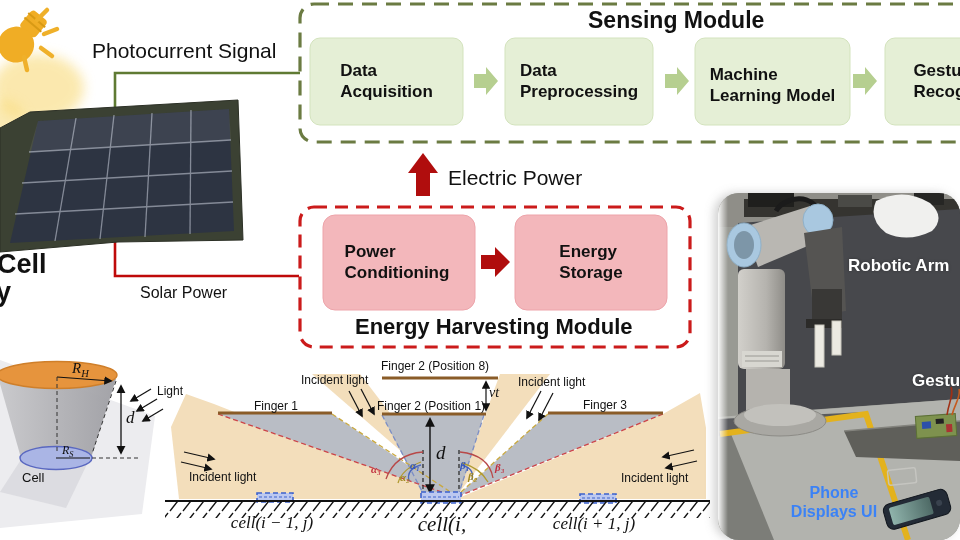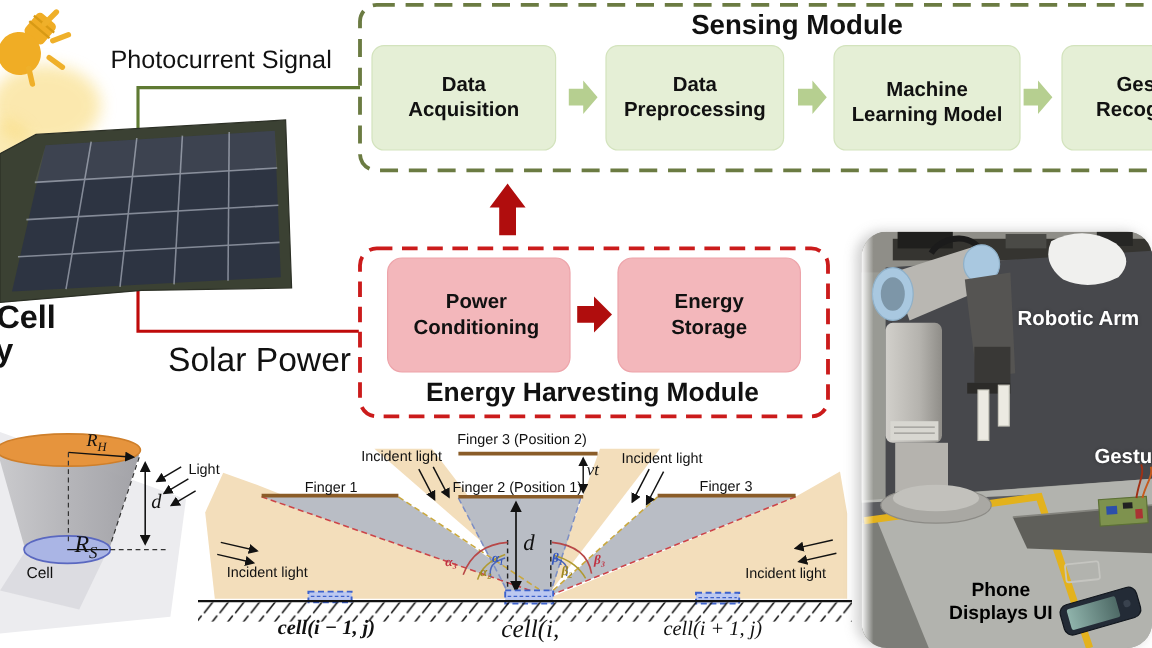--- a/index.html
+++ b/index.html
@@ -1,35 +1,35 @@
 <!DOCTYPE html>
 <html><head>
 <meta charset="utf-8">
 <style>
   html,body{margin:0;padding:0;}
   body{width:960px;height:540px;overflow:hidden;background:#fff;
        font-family:"Liberation Sans",sans-serif;}
   #canvas{position:relative;width:960px;height:540px;overflow:hidden;background:#fff;}
   #shapes{position:absolute;left:0;top:0;z-index:1;}
   .lbl{position:absolute;z-index:2;color:#111;white-space:pre-line;}
-  .boxlbl{display:flex;align-items:center;justify-content:center;text-align:center;
+  .boxlbl{display:flex;align-items:center;justify-content:center;
           font-weight:bold;font-size:17px;line-height:1.18;}
   .title{font-weight:bold;font-size:23px;}
   .plain21{font-size:21px;}
   .math{font-family:"Liberation Serif",serif;font-style:italic;}
   .small{font-size:12px;}
   .ang{font-family:"Liberation Serif",serif;font-style:italic;font-size:11px;font-weight:bold;}
   sub{font-size:70%;}
   
   #photo{position:absolute;left:718px;top:193px;width:242px;height:347px;overflow:hidden;
          z-index:2;box-shadow:-4px 0 10px rgba(120,120,120,.35);border-radius:21px;}
   #photo svg{position:absolute;left:0;top:0;}
   .plabel{position:absolute;color:#fff;font-weight:bold;font-size:17px;z-index:3;white-space:nowrap;
           text-shadow:0 0 3px rgba(0,0,0,.35);}
-  .plabel-dark{position:absolute;color:#000000;font-weight:bold;font-size:16px;z-index:3;
+  .plabel-dark{position:absolute;color:#3b82f6;font-weight:bold;font-size:16px;z-index:3;
                text-align:center;line-height:19px;white-space:pre-line;}
 </style>
 </head>
 <body>
 
 <div id="canvas">
 
 <svg id="shapes" width="960" height="540" viewBox="0 0 960 540">
   <defs>
     <marker id="ah" viewBox="0 0 10 10" refX="8" refY="5" markerWidth="7" markerHeight="7" orient="auto-start-reverse">
@@ -180,62 +180,63 @@
       <line x1="361" y1="389" x2="374" y2="414" marker-end="url(#ah)"></line>
       <line x1="541" y1="391" x2="527" y2="418" marker-end="url(#ah)"></line>
       <line x1="553" y1="393" x2="539" y2="420" marker-end="url(#ah)"></line>
       <line x1="694" y1="450" x2="663" y2="457" marker-end="url(#ah)"></line>
       <line x1="697" y1="461" x2="666" y2="468" marker-end="url(#ah)"></line>
     </g>
   </g>
 </svg>
 
 <div class="lbl plain21" style="left:92px;top:39px;">Photocurrent Signal</div>
-<div class="lbl title" style="left:576px;top:7px;">Sensing Module</div>
+<div class="lbl title" style="left:588px;top:7px;">Sensing Module</div>
 <div class="lbl boxlbl" style="left:310px;top:38px;width:153px;height:87px;">Data
 Acquisition</div>
 <div class="lbl boxlbl" style="left:505px;top:38px;width:148px;height:87px;">Data
 Preprocessing</div>
 <div class="lbl boxlbl" style="left:695px;top:38px;width:155px;height:95px;">Machine
 Learning Model</div>
 <div class="lbl boxlbl" style="left:885px;top:38px;width:155px;height:87px;">Gesture
 Recognition</div>
 
+<div class="lbl plain21" style="left:448px;top:166px;">Electric Power</div>
 <div class="lbl boxlbl" style="left:323px;top:215px;width:148px;height:95px;">Power
 Conditioning</div>
 <div class="lbl boxlbl" style="left:515px;top:215px;width:152px;height:95px;">Energy
 Storage</div>
 <div class="lbl" style="left:355px;top:314px;font-weight:bold;font-size:22px;">Energy Harvesting Module</div>
-<div class="lbl" style="left:140px;top:284px;font-size:28px;">Solar Power</div>
+<div class="lbl" style="left:140px;top:284px;font-size:16px;">Solar Power</div>
 <div class="lbl" style="left:-3px;top:249px;font-weight:bold;font-size:27px;">Cell</div>
 <div class="lbl" style="left:-4px;top:277px;font-weight:bold;font-size:27px;">y</div>
 
 <div class="lbl math" style="left:72px;top:360px;font-size:15px;"><span>R</span><sub>H</sub></div>
-<div class="lbl math" style="left:62px;top:443px;font-size:20px;"><span>R</span><sub>S</sub></div>
+<div class="lbl math" style="left:62px;top:443px;font-size:12px;"><span>R</span><sub>S</sub></div>
 <div class="lbl math" style="left:126px;top:408px;font-size:17px;">d</div>
 <div class="lbl small" style="left:157px;top:384px;">Light</div>
 <div class="lbl" style="left:22px;top:470px;font-size:13px;">Cell</div>
 
 <div class="lbl small" style="left:254px;top:399px;">Finger 1</div>
-<div class="lbl small" style="left:381px;top:359px;">Finger 3 (Position 2)</div>
+<div class="lbl small" style="left:381px;top:359px;">Finger 2 (Position 8)</div>
 <div class="lbl small" style="left:377px;top:399px;">Finger 2 (Position 1)</div>
 <div class="lbl small" style="left:583px;top:398px;">Finger 3</div>
 <div class="lbl small" style="left:189px;top:470px;">Incident light</div>
 <div class="lbl small" style="left:301px;top:373px;">Incident light</div>
 <div class="lbl small" style="left:518px;top:375px;">Incident light</div>
 <div class="lbl small" style="left:621px;top:471px;">Incident light</div>
 <div class="lbl math" style="left:489px;top:385px;font-size:14px;">vt</div>
 <div class="lbl math" style="left:436px;top:442px;font-size:19px;">d</div>
 <div class="lbl ang" style="left:371px;top:463px;color:#c03040;">α₃</div>
 <div class="lbl ang" style="left:400px;top:471px;color:#a08820;">α₂</div>
 <div class="lbl ang" style="left:410px;top:459px;color:#3355bb;">α₁</div>
 <div class="lbl ang" style="left:460px;top:459px;color:#3355bb;">β₁</div>
 <div class="lbl ang" style="left:468px;top:470px;color:#a08820;">β₂</div>
 <div class="lbl ang" style="left:495px;top:461px;color:#c03040;">β₃</div>
-<div class="lbl math" style="left:230px;top:513px;width:84px;text-align:center;font-size:17px;font-weight:bold;">cell(i − 1, j)</div>
+<div class="lbl math" style="left:230px;top:513px;width:84px;text-align:center;font-size:17px;">cell(i − 1, j)</div>
 <div class="lbl math" style="left:414px;top:512px;width:56px;text-align:center;font-size:21px;">cell(i, j)</div>
 <div class="lbl math" style="left:552px;top:514px;width:84px;text-align:center;font-size:17px;">cell(i + 1, j)</div>
 
 <div id="photo">
   <svg width="242" height="347" viewBox="0 0 242 347">
     <defs>
       <linearGradient id="fadeL" x1="0" y1="0" x2="1" y2="0">
         <stop offset="0" stop-color="#fff" stop-opacity="0.95"></stop>
             <stop offset="1" stop-color="#fff" stop-opacity="0"></stop>
       </linearGradient>

